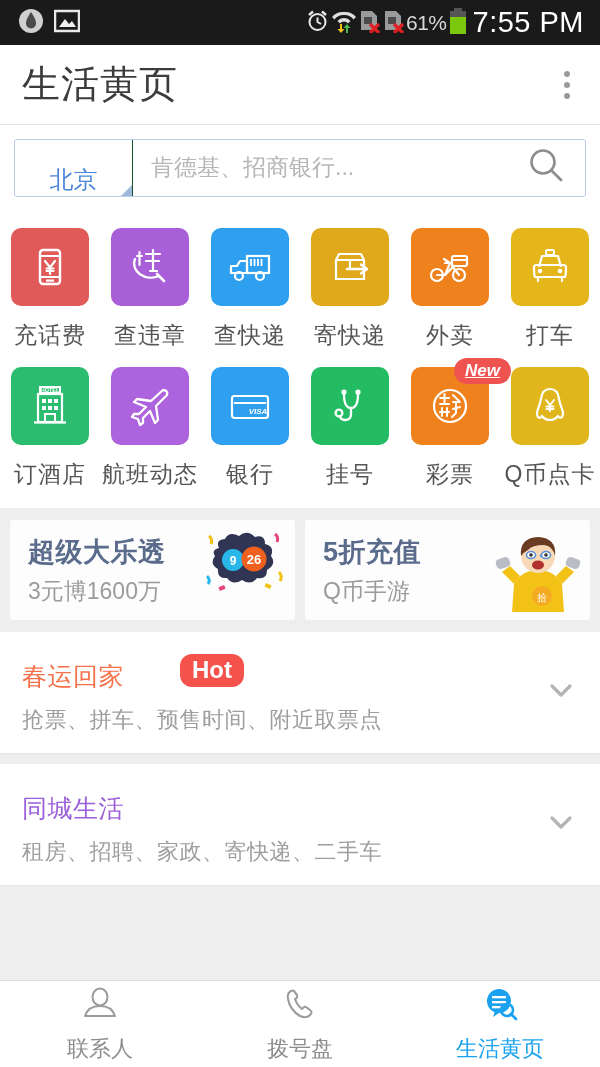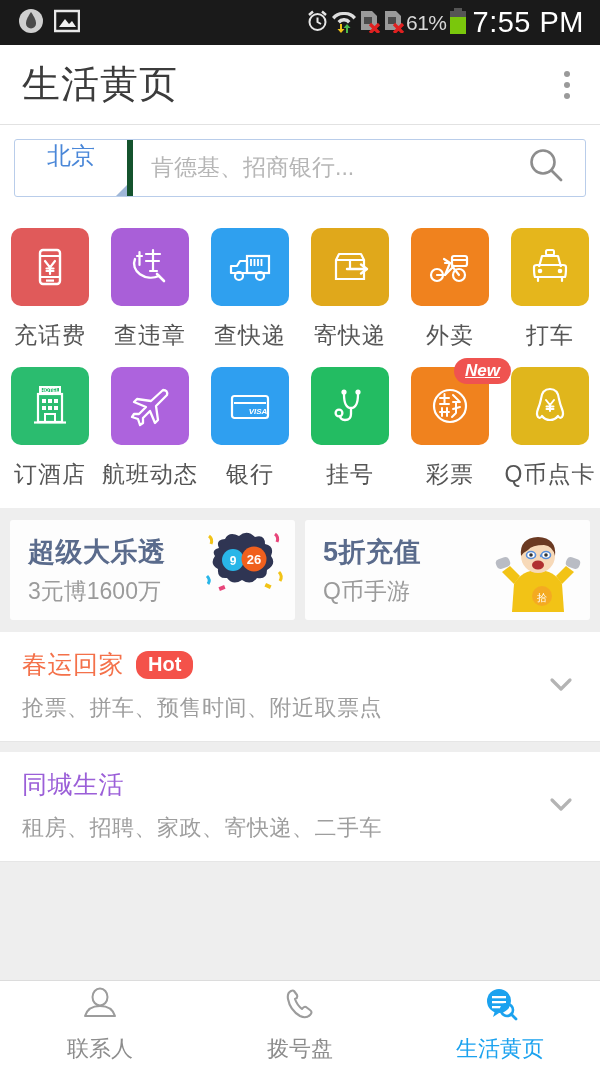--- a/index.html
+++ b/index.html
@@ -27,22 +27,22 @@
     padding:0 22px; background:#fff; border-bottom:1px solid #e2e2e2;
   }
   .title-text { font-size:38px; color:#3c3c3c; letter-spacing:1px; }
   .overflow { margin-left:auto; display:flex; flex-direction:column; gap:5px; padding:8px; cursor:pointer; }
   .overflow i { width:6px; height:6px; border-radius:50%; background:#9a9a9a; display:block; }
 
   
   .searchwrap { flex:0 0 85px; display:flex; align-items:center; padding:0 14px; background:#fff; }
   .searchbar { display:flex; align-items:stretch; width:100%; height:58px;
     border:1px solid #b9cdea; border-radius:3px; overflow:hidden; background:#fff; }
-  .city { position:relative; width:118px; display:flex; align-items:flex-start; justify-content:center;
-    border-right:6px solid #14532d; color:#4a87d8; font-size:24px; }
+  .city { position:relative; width:118px; display:flex; align-items:flex-end; justify-content:center;
+    border-right:1px solid #14532d; color:#4a87d8; font-size:24px; }
   .city::after { content:""; position:absolute; right:0; bottom:0;
     border-width:0 0 11px 11px; border-style:solid; border-color:transparent transparent #9fb7d8 transparent; }
   .searchinput { flex:1; display:flex; align-items:center; padding-left:18px; color:#b6b6b6; font-size:23px; }
   .searchbtn { width:76px; display:flex; align-items:center; justify-content:center; }
 
   
   .grid { flex:0 0 auto; display:grid; grid-template-columns:repeat(6,1fr); padding:8px 0 12px; background:#fff; }
   .cell { display:flex; flex-direction:column; align-items:center; padding:10px 0 6px; position:relative; }
   .tile { width:78px; height:78px; border-radius:10px; display:flex; align-items:center; justify-content:center; position:relative; }
   .cell-label { margin-top:14px; font-size:23px; color:#555555; letter-spacing:1px; }
@@ -57,23 +57,23 @@
   .b-title { font-size:27px; font-weight:bold; color:#5a6b8c; letter-spacing:0.5px; }
   .b-sub { font-size:23px; color:#9b9b9b; margin-top:6px; }
   .b-art { margin-left:auto; width:92px; height:88px; position:relative; flex:0 0 92px; }
 
   
   .listwrap { flex:1 1 auto; background:#eeeeee; }
   .listrow { background:#fff; padding:16px 22px 18px; display:flex; align-items:center;
     border-bottom:1px solid #e6e6e6; margin-bottom:10px; }
   .lr-texts { display:flex; flex-direction:column; }
   .lr-titleline { display:flex; align-items:center; gap:12px; }
-  .lr-title { font-size:25px; letter-spacing:0.5px; }
-  .hotbadge { background:#f4524a; color:#fff; font-size:20px; font-weight:bold;
-    padding:2px 12px 3px; border-radius:12px; }
+  .lr-title { font-size:25px; letter-spacing:0.5px;margin-top:12px; }
+  .hotbadge { background:#f4524a; color:#fff; font-size:24px; font-weight:bold;
+    padding:2px 12px 3px; border-radius:12px;margin-left:44px; }
   .lr-sub { font-size:22px; color:#9e9e9e; margin-top:12px; letter-spacing:0.5px; }
   .chev { margin-left:auto; }
 
   
   .bottomnav { flex:0 0 87px; display:flex; background:#fff; border-top:1px solid #dcdcdc; }
   .navitem { flex:1; display:flex; flex-direction:column; align-items:center; justify-content:center; gap:6px; }
   .nav-label { font-size:22px; color:#8d8d8d; }
   .nav-label.active { color:#1ba2ef; }
 </style>
 </head>

